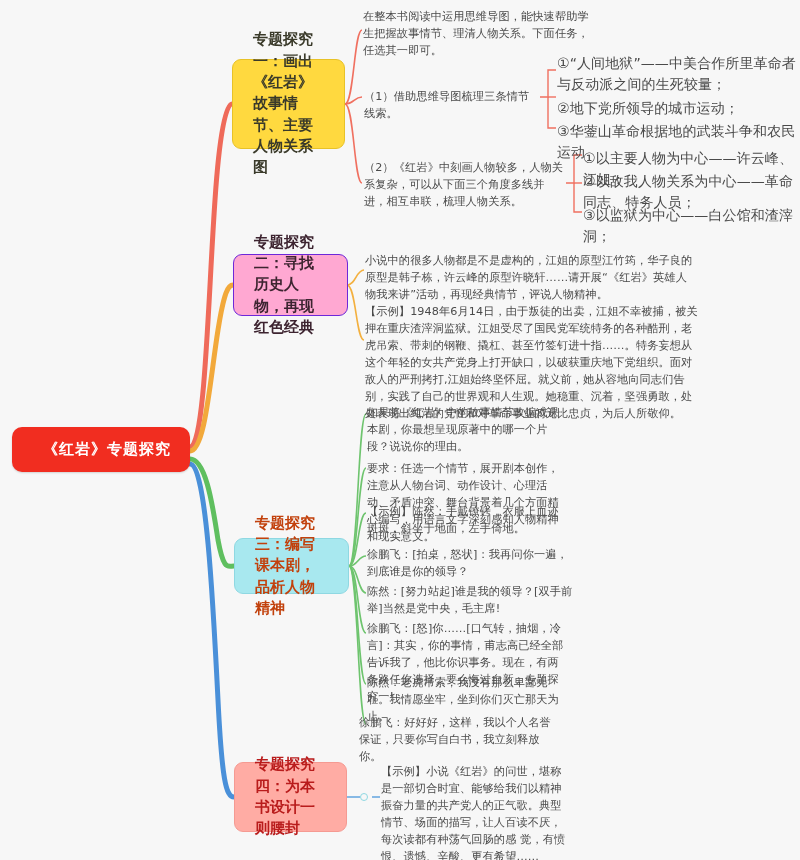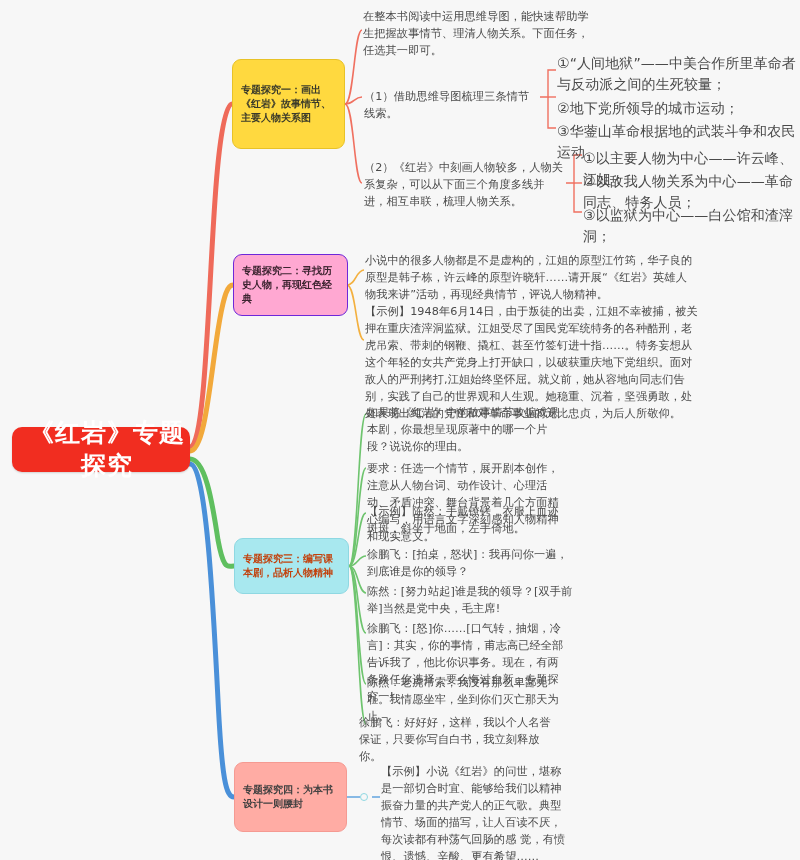--- a/index.html
+++ b/index.html
@@ -30,46 +30,46 @@
   }
   .node {
     position: absolute;
     box-sizing: border-box;
   }
   
   .root {
     background: #f12d20;
     color: #ffffff;
     border-radius: 10px;
-    font-size: 25px;
+    font-size: 15px;
     font-weight: bold;
     letter-spacing: 1px;
     display: flex;
     align-items: center;
     justify-content: center;
     text-align: center;
     line-height: 1.3;
     box-shadow: 0 1px 2px rgba(0,0,0,.15);
     padding-left: 12px;
   }
   
   .topic {
     border-radius: 9px;
-    font-size: 10px;
+    font-size: 15px;
     font-weight: bold;
     line-height: 1.42;
-    padding: 7px 8px;
+    padding: 7px 20px;
     box-sizing: border-box;
     display: flex;
     align-items: center;
   }
   .topic-1 { background: #ffd93f; border: 1px solid #e8c227; color: #3a3a2a; }
   .topic-2 { background: #ffa8d2; border: 1px solid #6d28d9; color: #3d2430; }
   .topic-3 { background: #a8e8ef; border: 1px solid #8fd8e2; color: #c2410c; }
-  .topic-4 { background: #ffaca4; border: 1px solid #f59a92; color: #404040; }
+  .topic-4 { background: #ffaca4; border: 1px solid #f59a92; color: #b91c1c; }
 
   
   .leaf {
     font-size: 11.2px;
     line-height: 1.52;
     color: #4a4a4a;
     letter-spacing: .1px;
   }
   .leaf.small { font-size: 14px; line-height: 1.5; }
 

